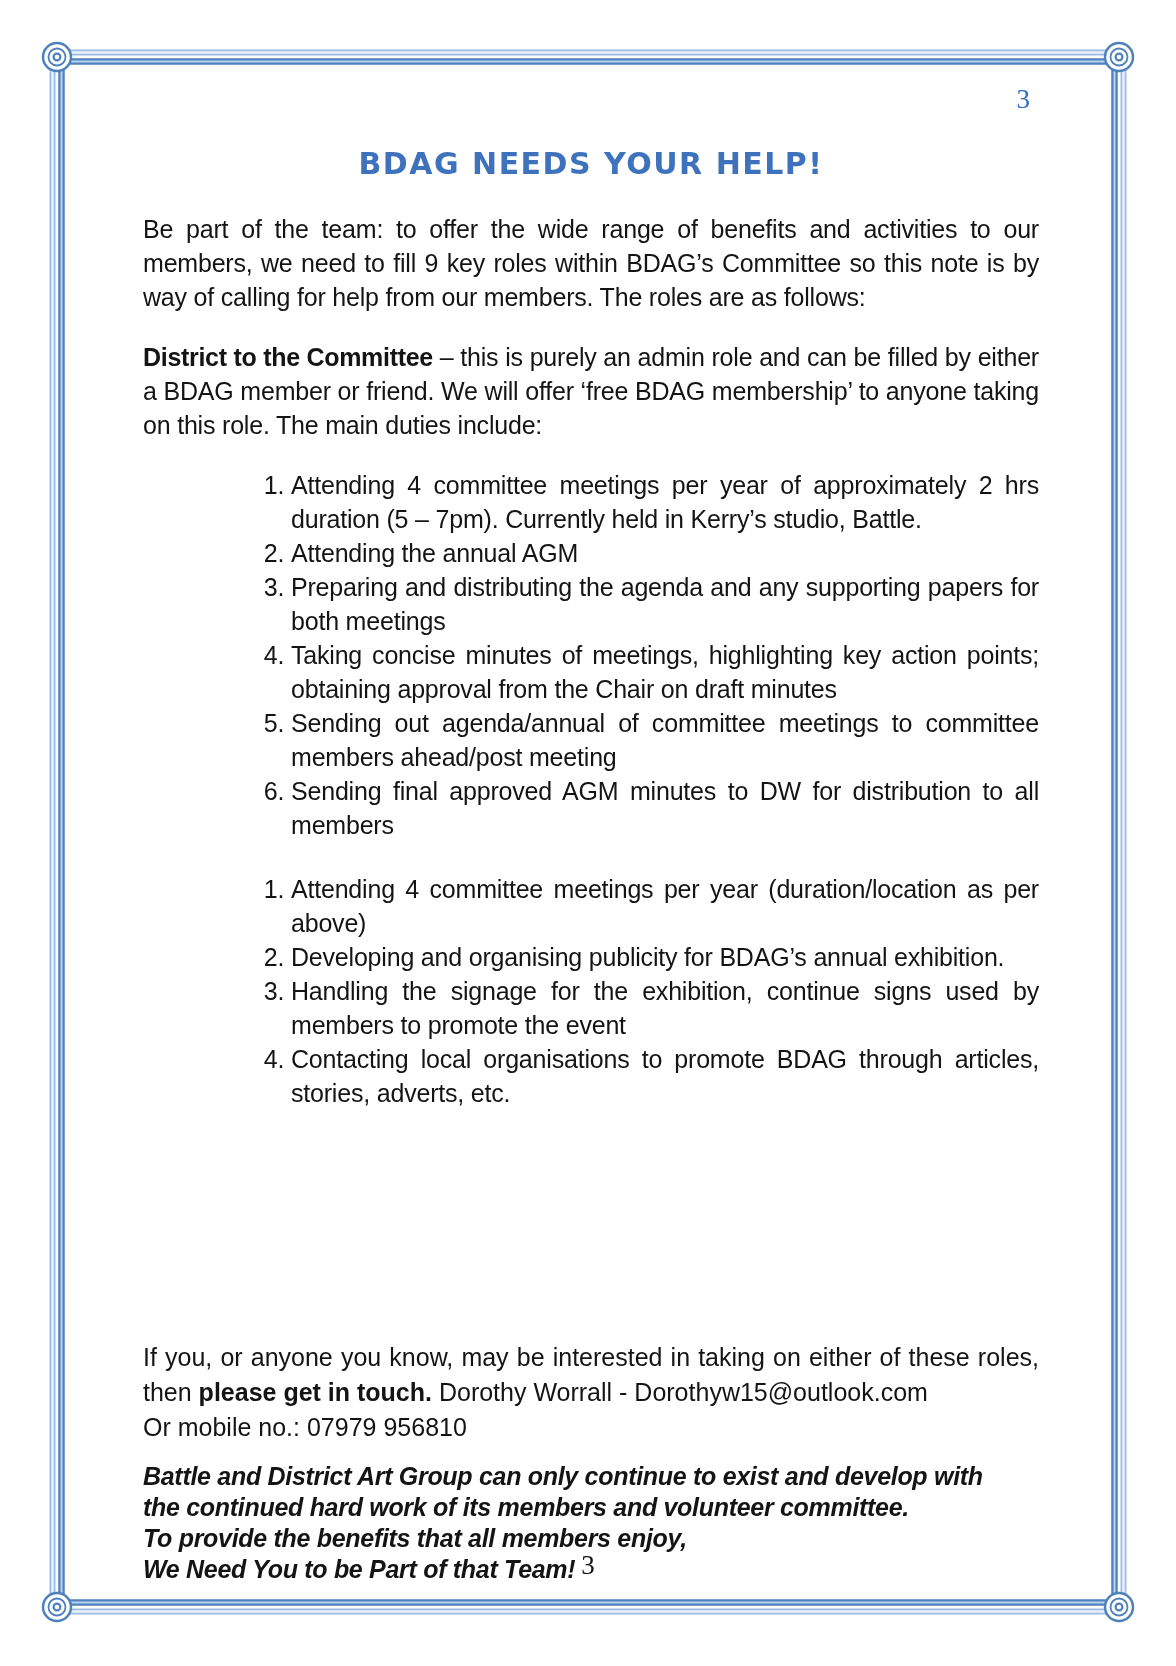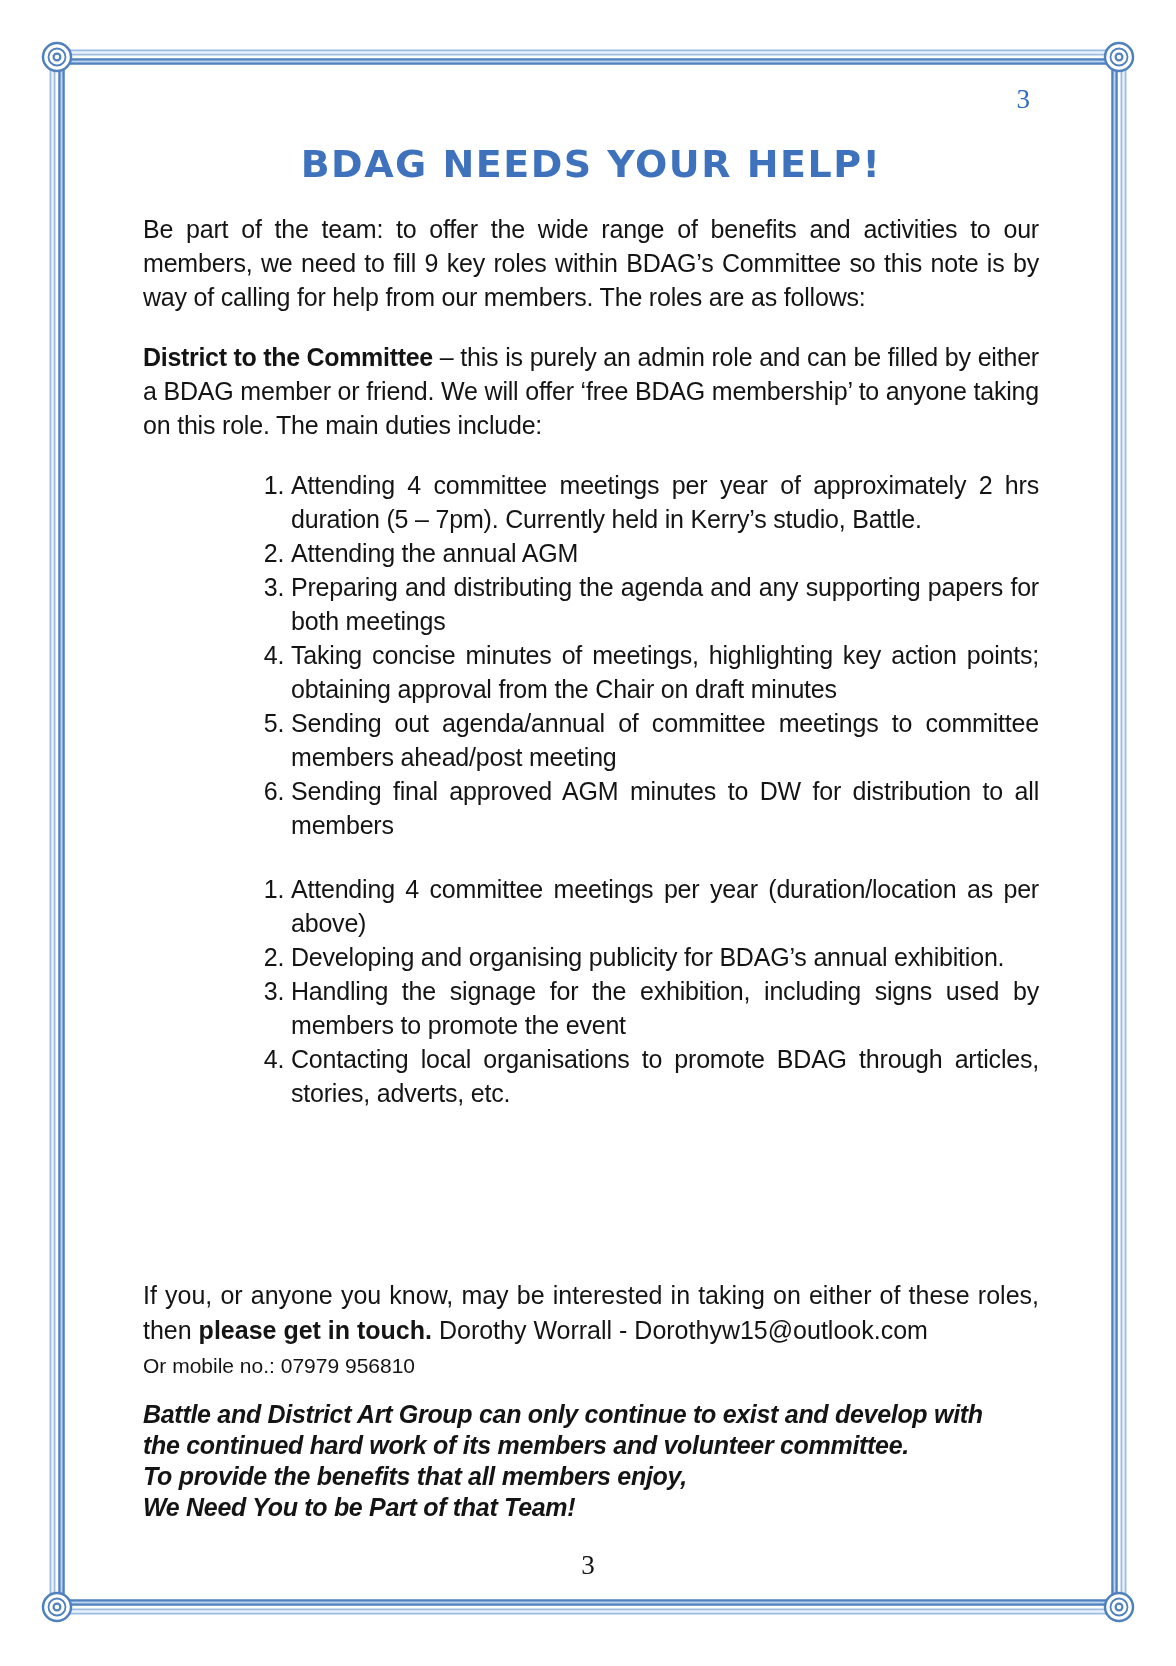--- a/index.html
+++ b/index.html
@@ -30,49 +30,49 @@
     line-height: 34px;
     letter-spacing: -0.2px;
   }
 
   .title {
     margin: 0 0 24px 0;
     padding-top: 56px;
     text-align: center;
     color: #3f72bd;
     font-family: "DejaVu Sans", sans-serif;
-    font-size: 38px;
+    font-size: 30px;
     font-weight: bold;
     letter-spacing: 1.5px;
     line-height: 48px;
   }
 
   p.para { margin: 0 0 26px 0; text-align: justify; }
   p.para b { letter-spacing: -0.3px; }
 
   ol.duties {
     margin: 24px 0 30px 112px;
     padding-left: 36px;
   }
   ol.duties li { text-align: justify; }
 
   .bottom-block {
     position: absolute;
-    left: 143px; top: 1278px;
+    left: 143px; top: 1340px;
     width: 896px;
   }
   .contact-para {
     margin: 0;
     text-align: justify;
     font-size: 25px;
     line-height: 35px;
   }
   .mobile-line {
     margin: 0 0 16px 0;
-    font-size: 21px;
+    font-size: 25px;
     line-height: 35px;
   }
   .closing {
     font-weight: bold;
     font-style: italic;
     font-size: 25px;
     line-height: 31px;
     letter-spacing: -0.3px;
   }
   .closing .closing-line { white-space: nowrap; }
@@ -154,21 +154,21 @@
       <li>Preparing and distributing the agenda and any supporting papers for both meetings</li>
       <li>Taking concise minutes of meetings, highlighting key action points; obtaining approval from the Chair on draft minutes</li>
       <li>Sending out agenda/annual of committee meetings to committee members ahead/post meeting</li>
       <li>Sending final approved AGM minutes to DW for distribution to all members</li>
     </ol>
 
 
     <ol class="duties">
       <li>Attending 4 committee meetings per year (duration/location as per above)</li>
       <li>Developing and organising publicity for BDAG’s annual exhibition.</li>
-      <li>Handling the signage for the exhibition, including signs used by members to promote the event</li>
+      <li>Handling the signage for the exhibition, continue signs used by members to promote the event</li>
       <li>Contacting local organisations to promote BDAG through articles, stories, adverts, etc.</li>
     </ol>
 
   </div>
 
   <div class="bottom-block">
     <p class="contact-para"><span>If you, or anyone you know, may be interested in taking on either of these roles, then </span><b>please get in touch.</b><span> Dorothy Worrall - Dorothyw15@outlook.com</span></p>
     <div class="mobile-line">Or mobile no.: 07979 956810</div>
 
     <div class="closing">

